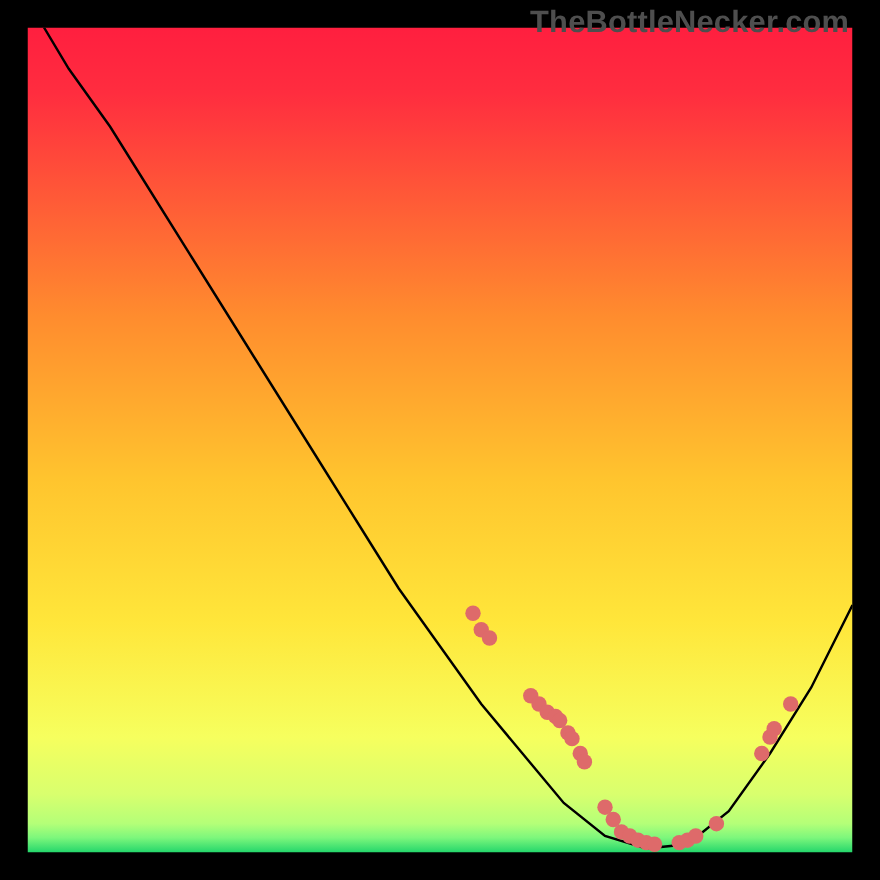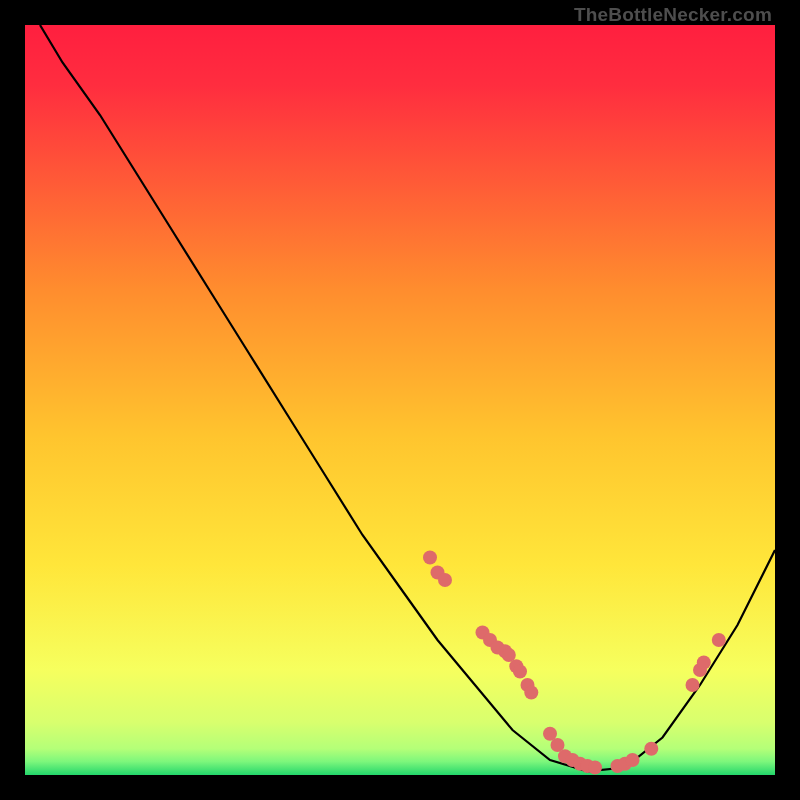--- a/index.html
+++ b/index.html
@@ -17,21 +17,21 @@
     top: 25px;
     width: 750px;
     height: 750px;
     background: #000;
   }
   .watermark {
     position: absolute;
     top: 4px;
     right: 28px;
     color: #4e4e4e;
-    font-size: 19px;
+    font-size: 28px;
     font-weight: bold;
     letter-spacing: 0.2px;
   }
   svg {
     display: block;
   }
 </style>
 </head>
 <body>
 

